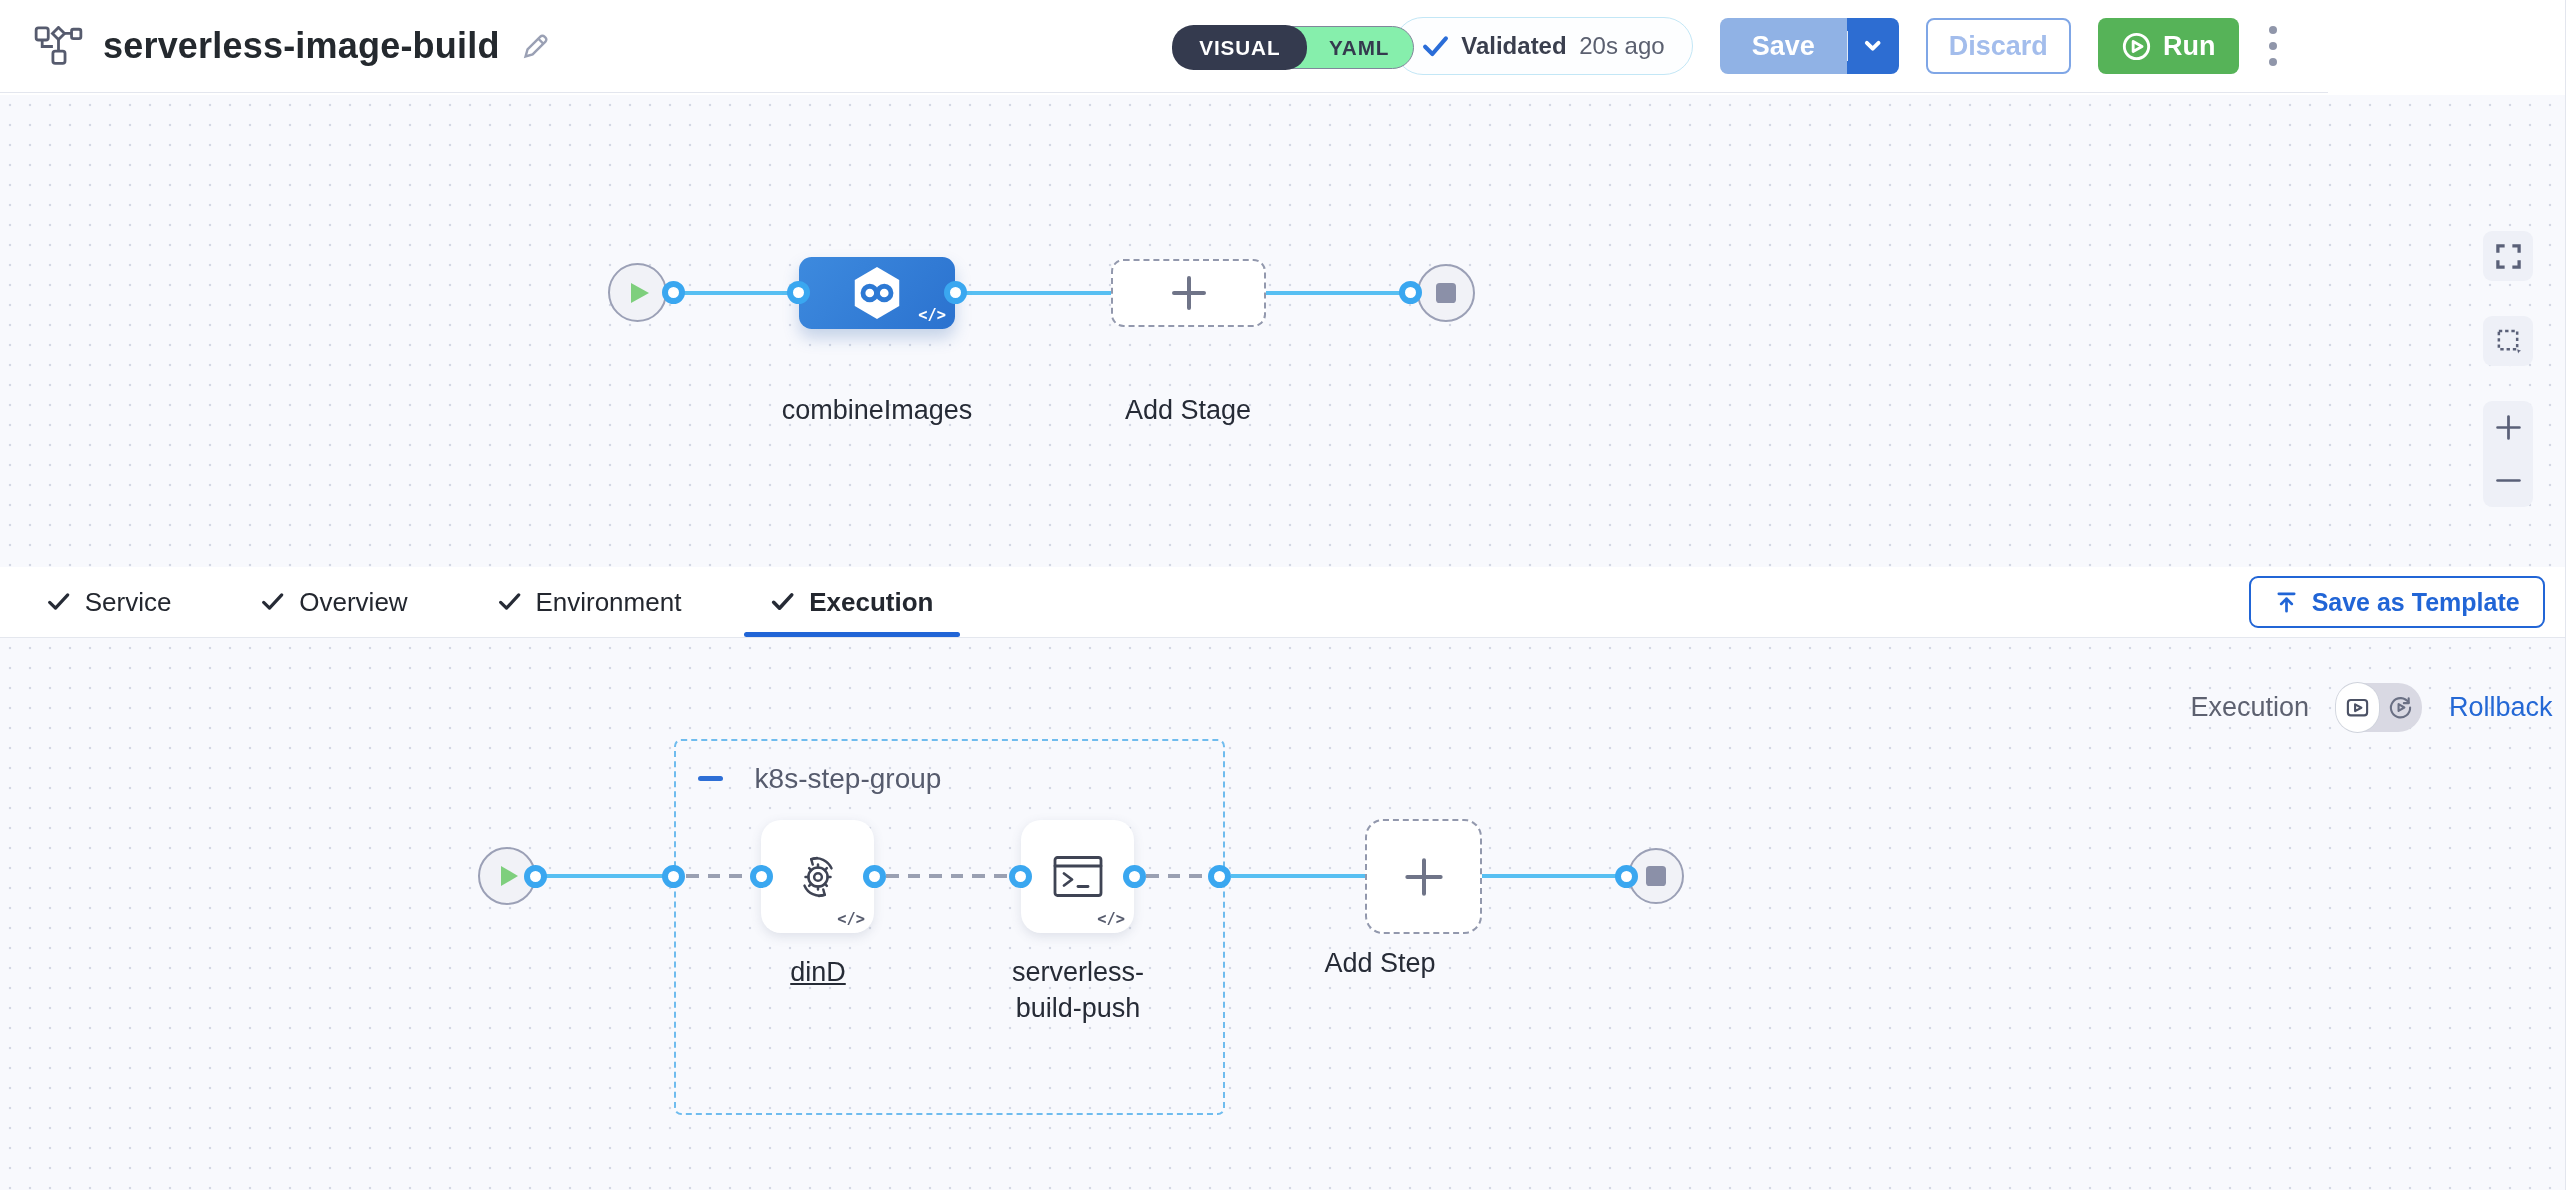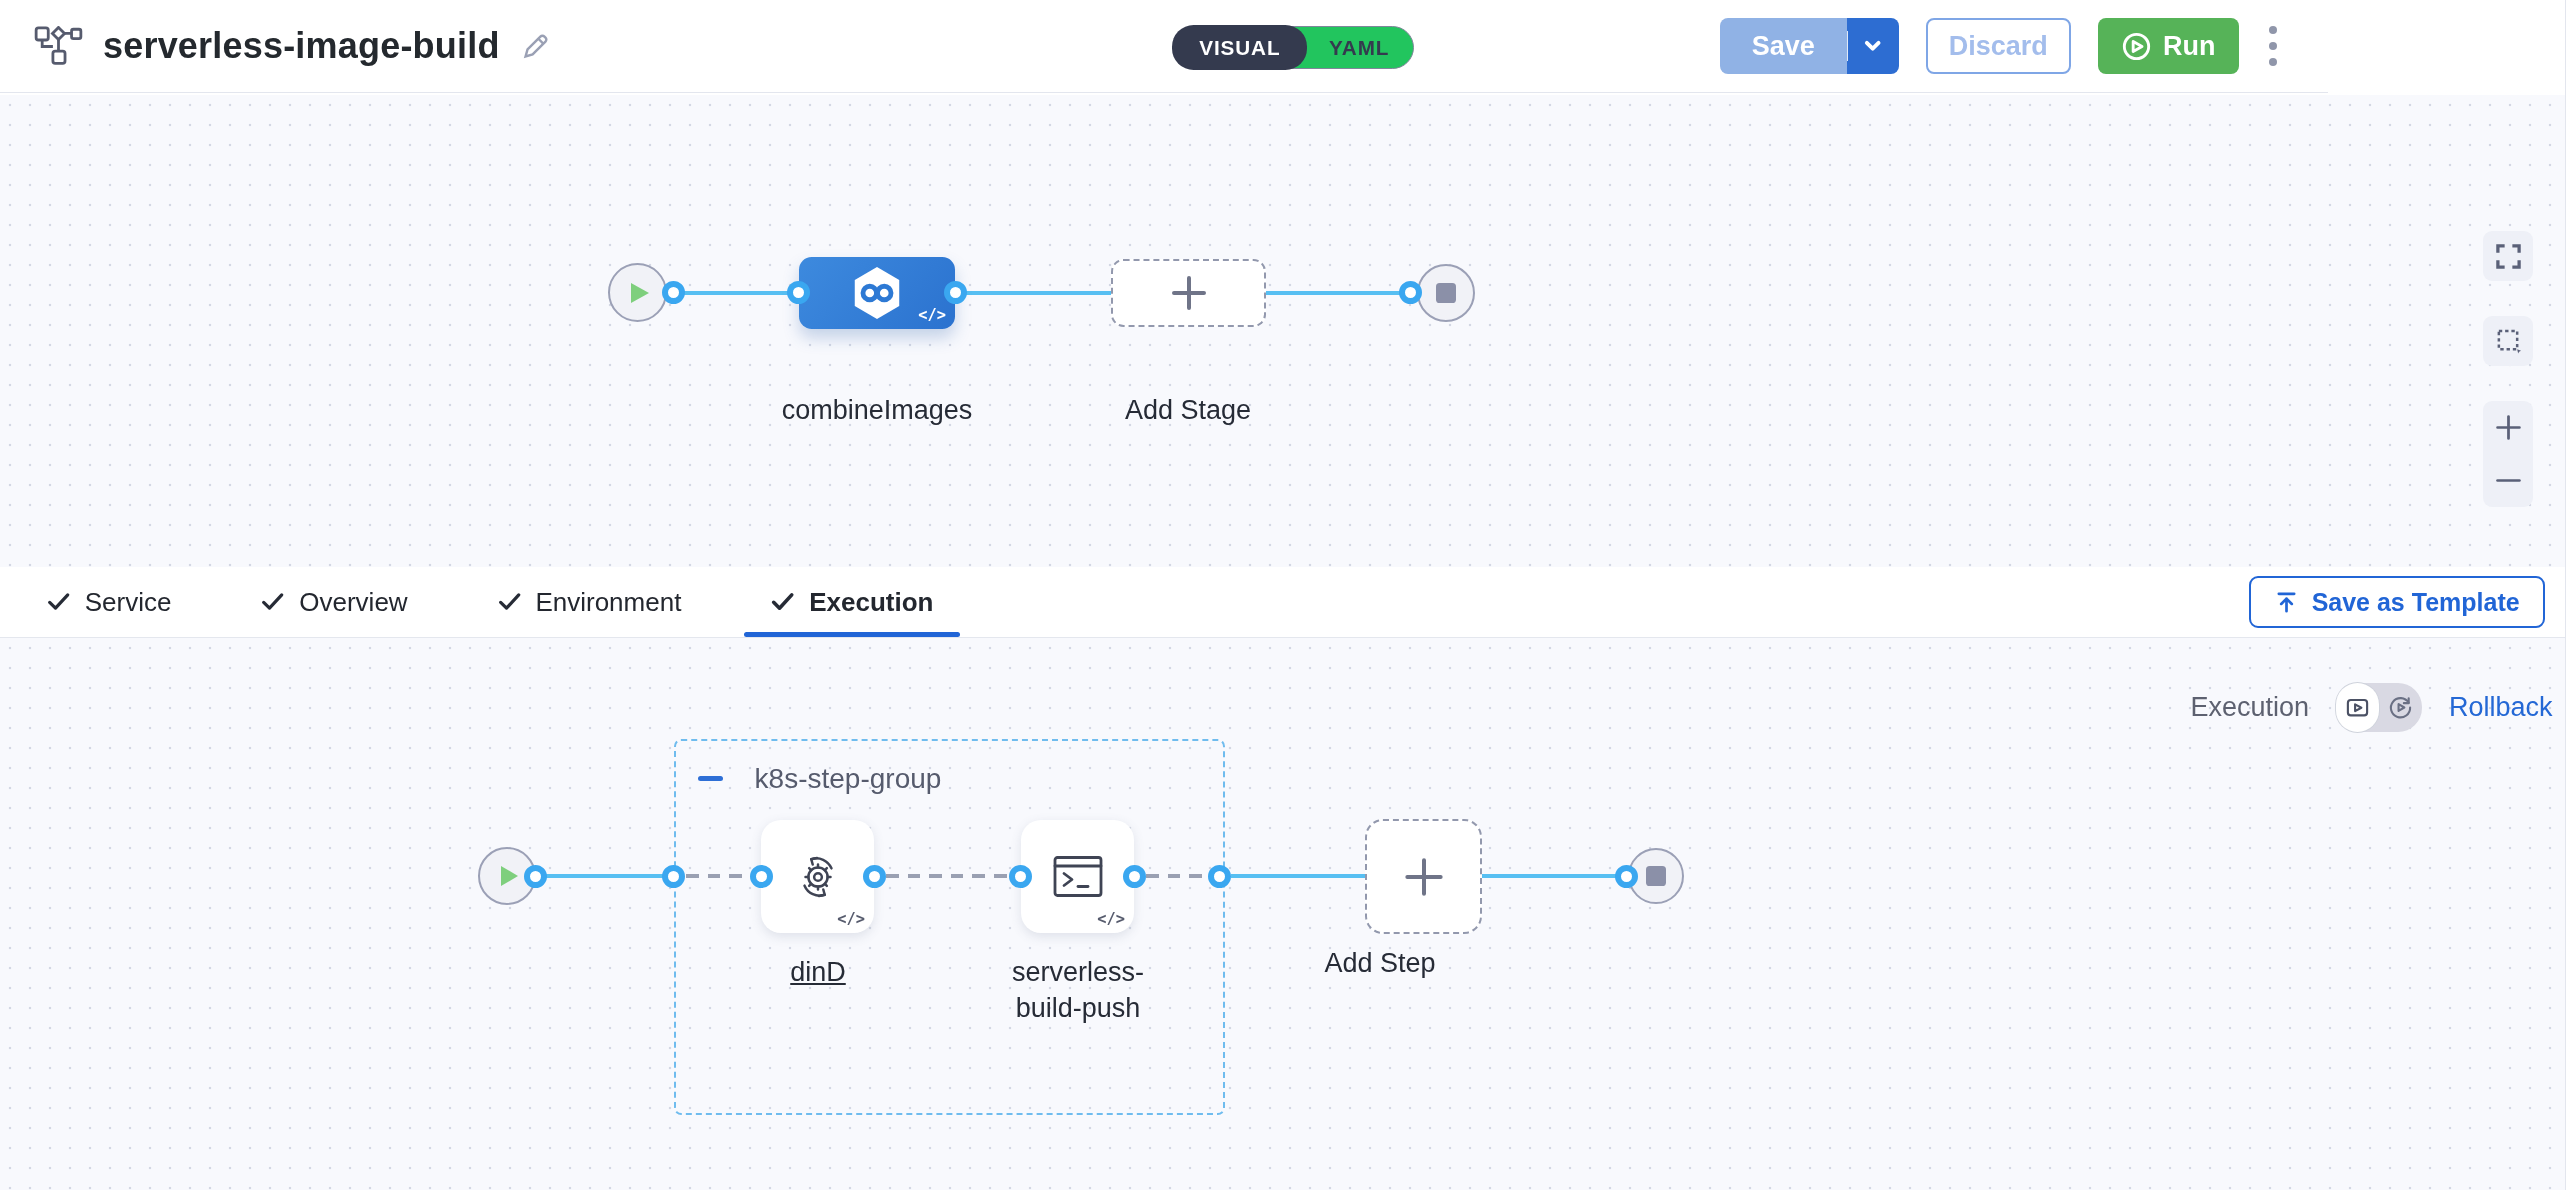--- a/index.html
+++ b/index.html
@@ -11,21 +11,21 @@
   
   .header {
     position:absolute; left:0; top:0; width:2328px; height:93px;
     background:#fff; border-bottom:1.8px solid #e3e6ee;
     display:flex; align-items:center; padding:0 47px 0 34px;
   }
   .title-wrap { display:flex; align-items:center; gap:20px; }
   .page-title { font-size:36px; font-weight:bold; color:#24292e; letter-spacing:0.2px; }
   .mode-toggle {
     position:absolute; left:1173px; top:26px; height:43px;
-    display:flex; align-items:stretch; border:1.8px solid #80869a; border-radius:23.4px; background:#22c55e;
+    display:flex; align-items:stretch; border:1.8px solid #80869a; border-radius:23.4px; background:#86efac;
   }
   .mode-opt { display:flex; align-items:center; padding:0 23.4px; font-size:20.7px; font-weight:bold; letter-spacing:0.9px; }
   .mode-opt.selected { background:#343a4e; color:#fff; border-radius:21.6px; margin:-1.8px; padding:0 27px; }
   .mode-opt.unselected { color:#343a4e; }
   .header-right { margin-left:auto; display:flex; align-items:center; gap:27px; }
   .validated-pill {
     display:flex; align-items:center; gap:12.6px; height:58px; padding:0 27px;
     border:1.8px solid #c3e7f6; border-radius:31px; background:#fdfeff;
   }
   .validated-label { font-size:24px; font-weight:bold; color:#3a3f4e; }
@@ -132,20 +132,29 @@
       </svg>
     </span>
   </div>
 
   <div class="mode-toggle">
     <div class="mode-opt selected">VISUAL</div>
     <div class="mode-opt unselected">YAML</div>
   </div>
 
   <div class="header-right">
+    <div class="validated-pill">
+      <span>
+        <svg width="27" height="23.4" viewBox="0 0 26 22" fill="none" stroke="#2a6dd8" stroke-width="4" stroke-linecap="round" stroke-linejoin="round">
+          <path d="M3 12 l7 7 L23 4"></path>
+        </svg>
+      </span>
+      <span class="validated-label">Validated</span>
+      <span class="validated-time">20s ago</span>
+    </div>
 
     <div class="save-split">
       <button class="save-main">Save</button>
       <button class="save-caret">
         <svg width="23.4" height="23.4" viewBox="0 0 24 24" fill="none" stroke="#fff" stroke-width="4" stroke-linecap="round" stroke-linejoin="round">
           <path d="M6 9 l6 6 6-6"></path>
         </svg>
       </button>
     </div>
 

